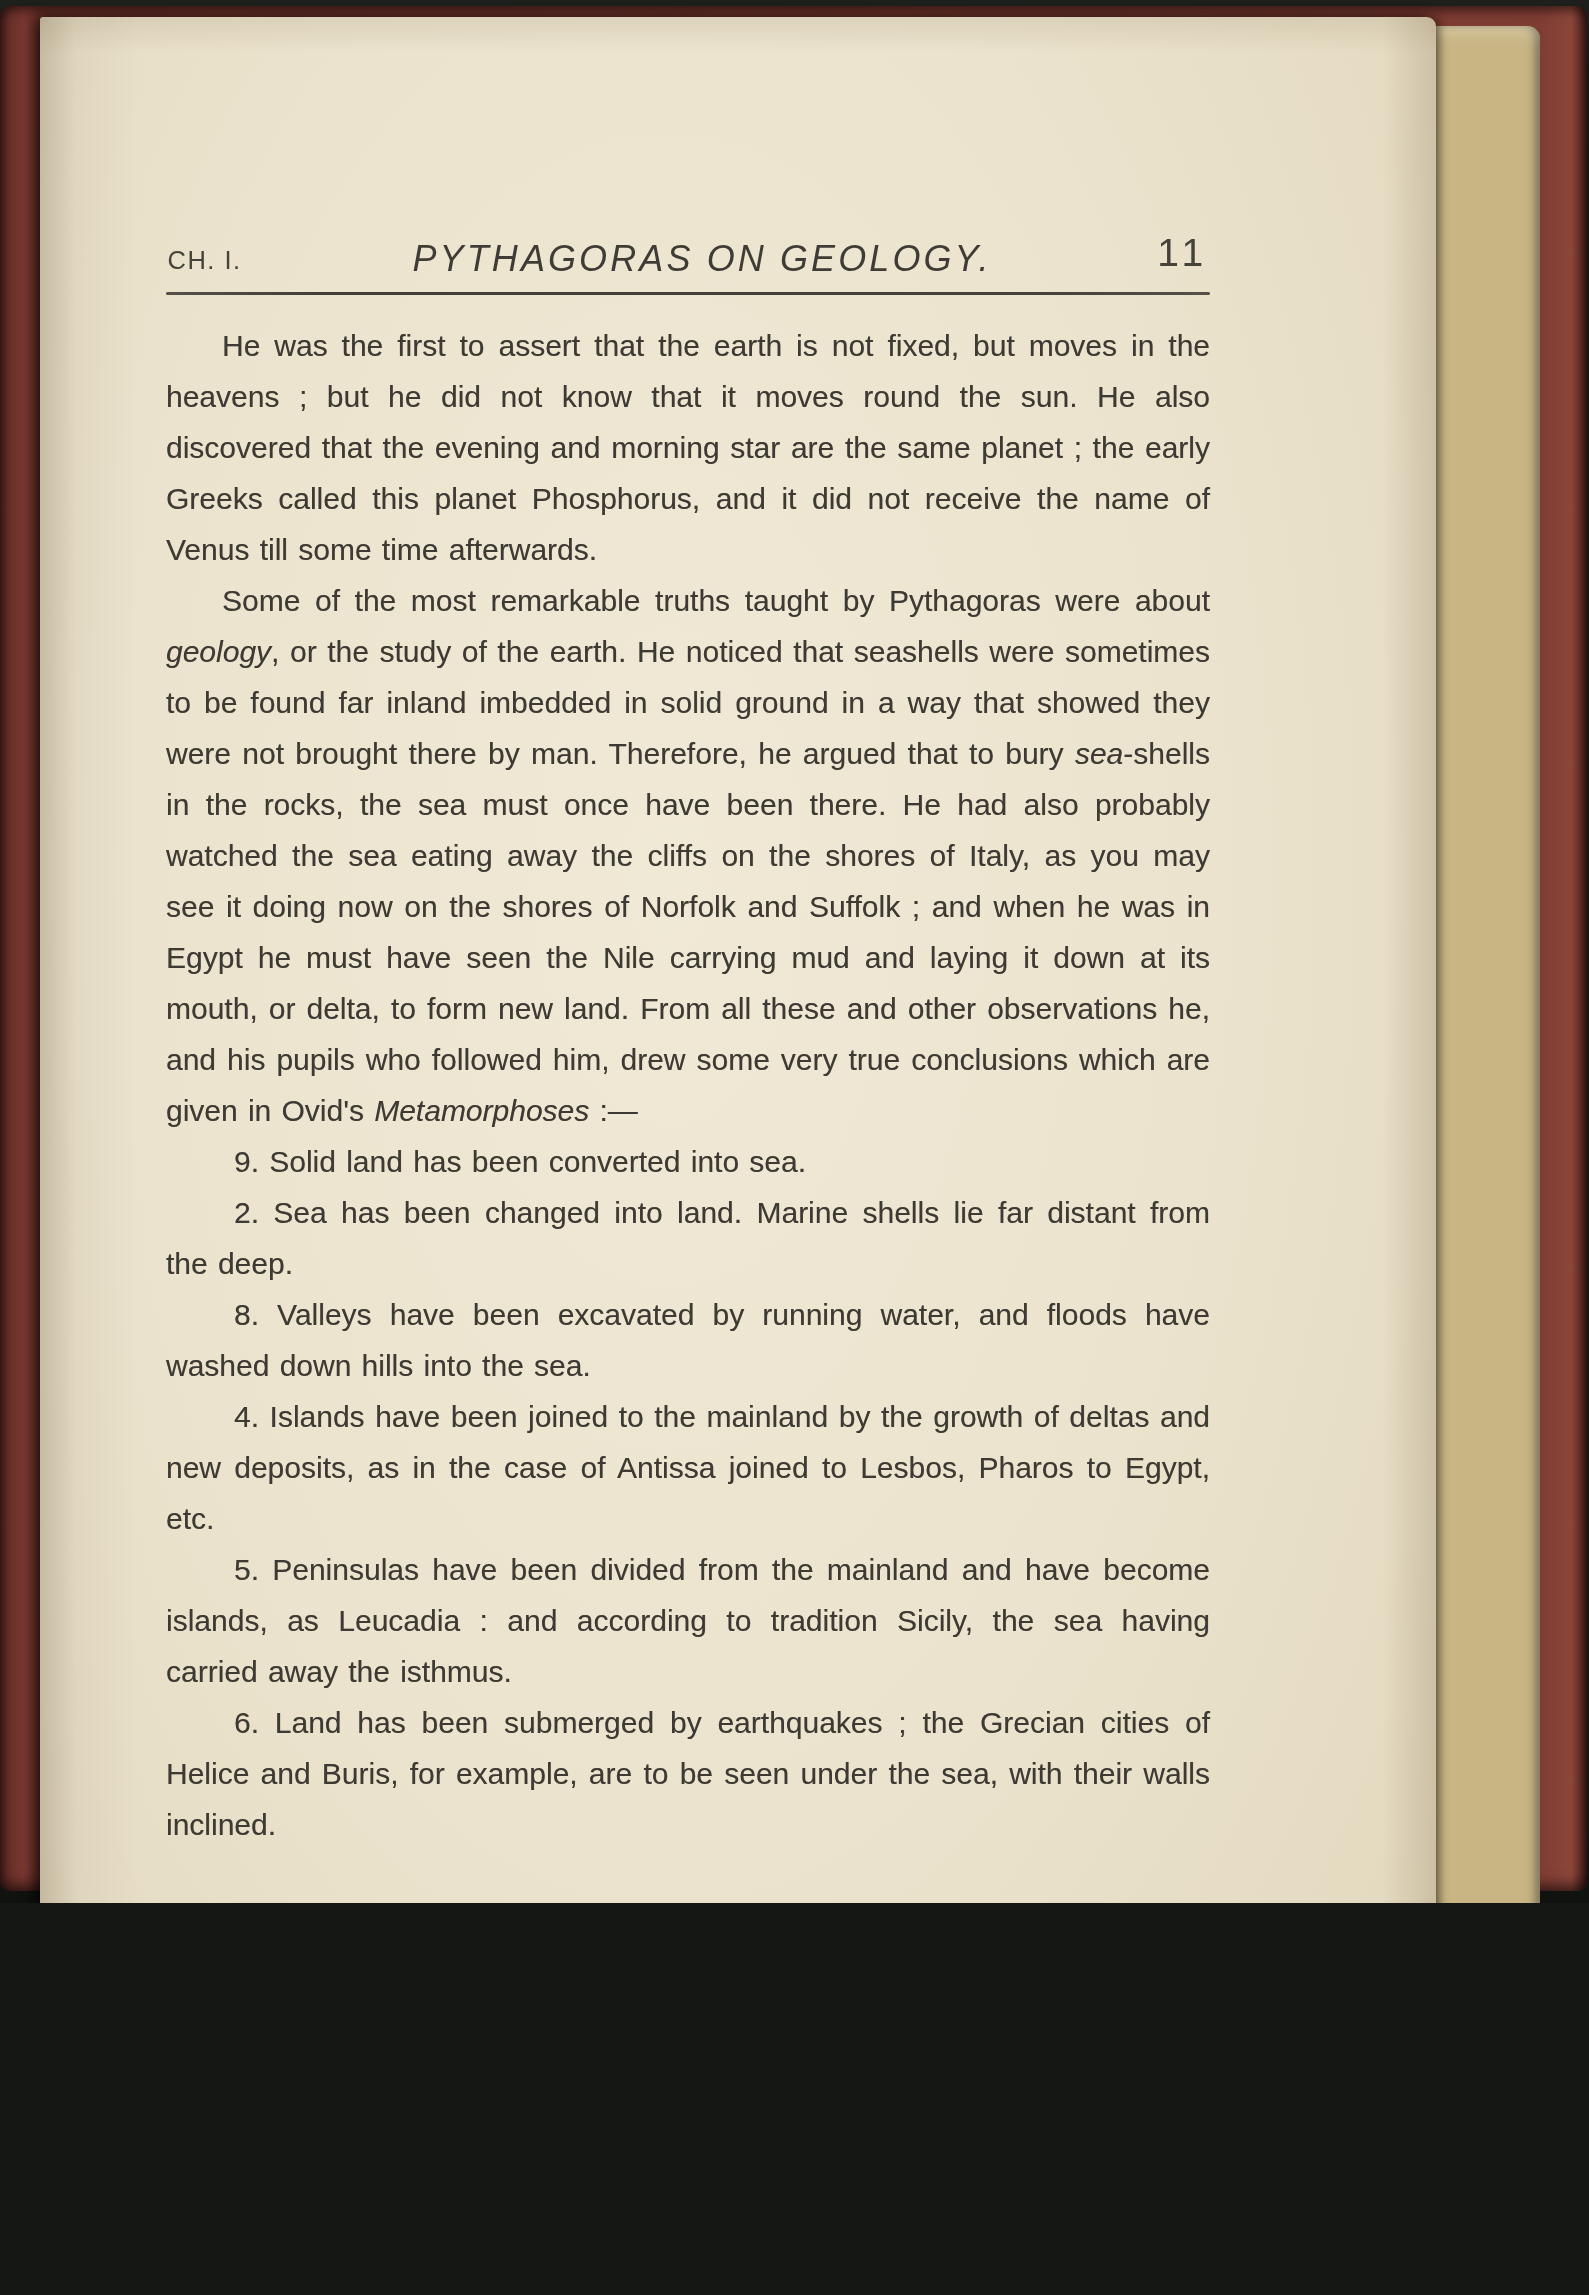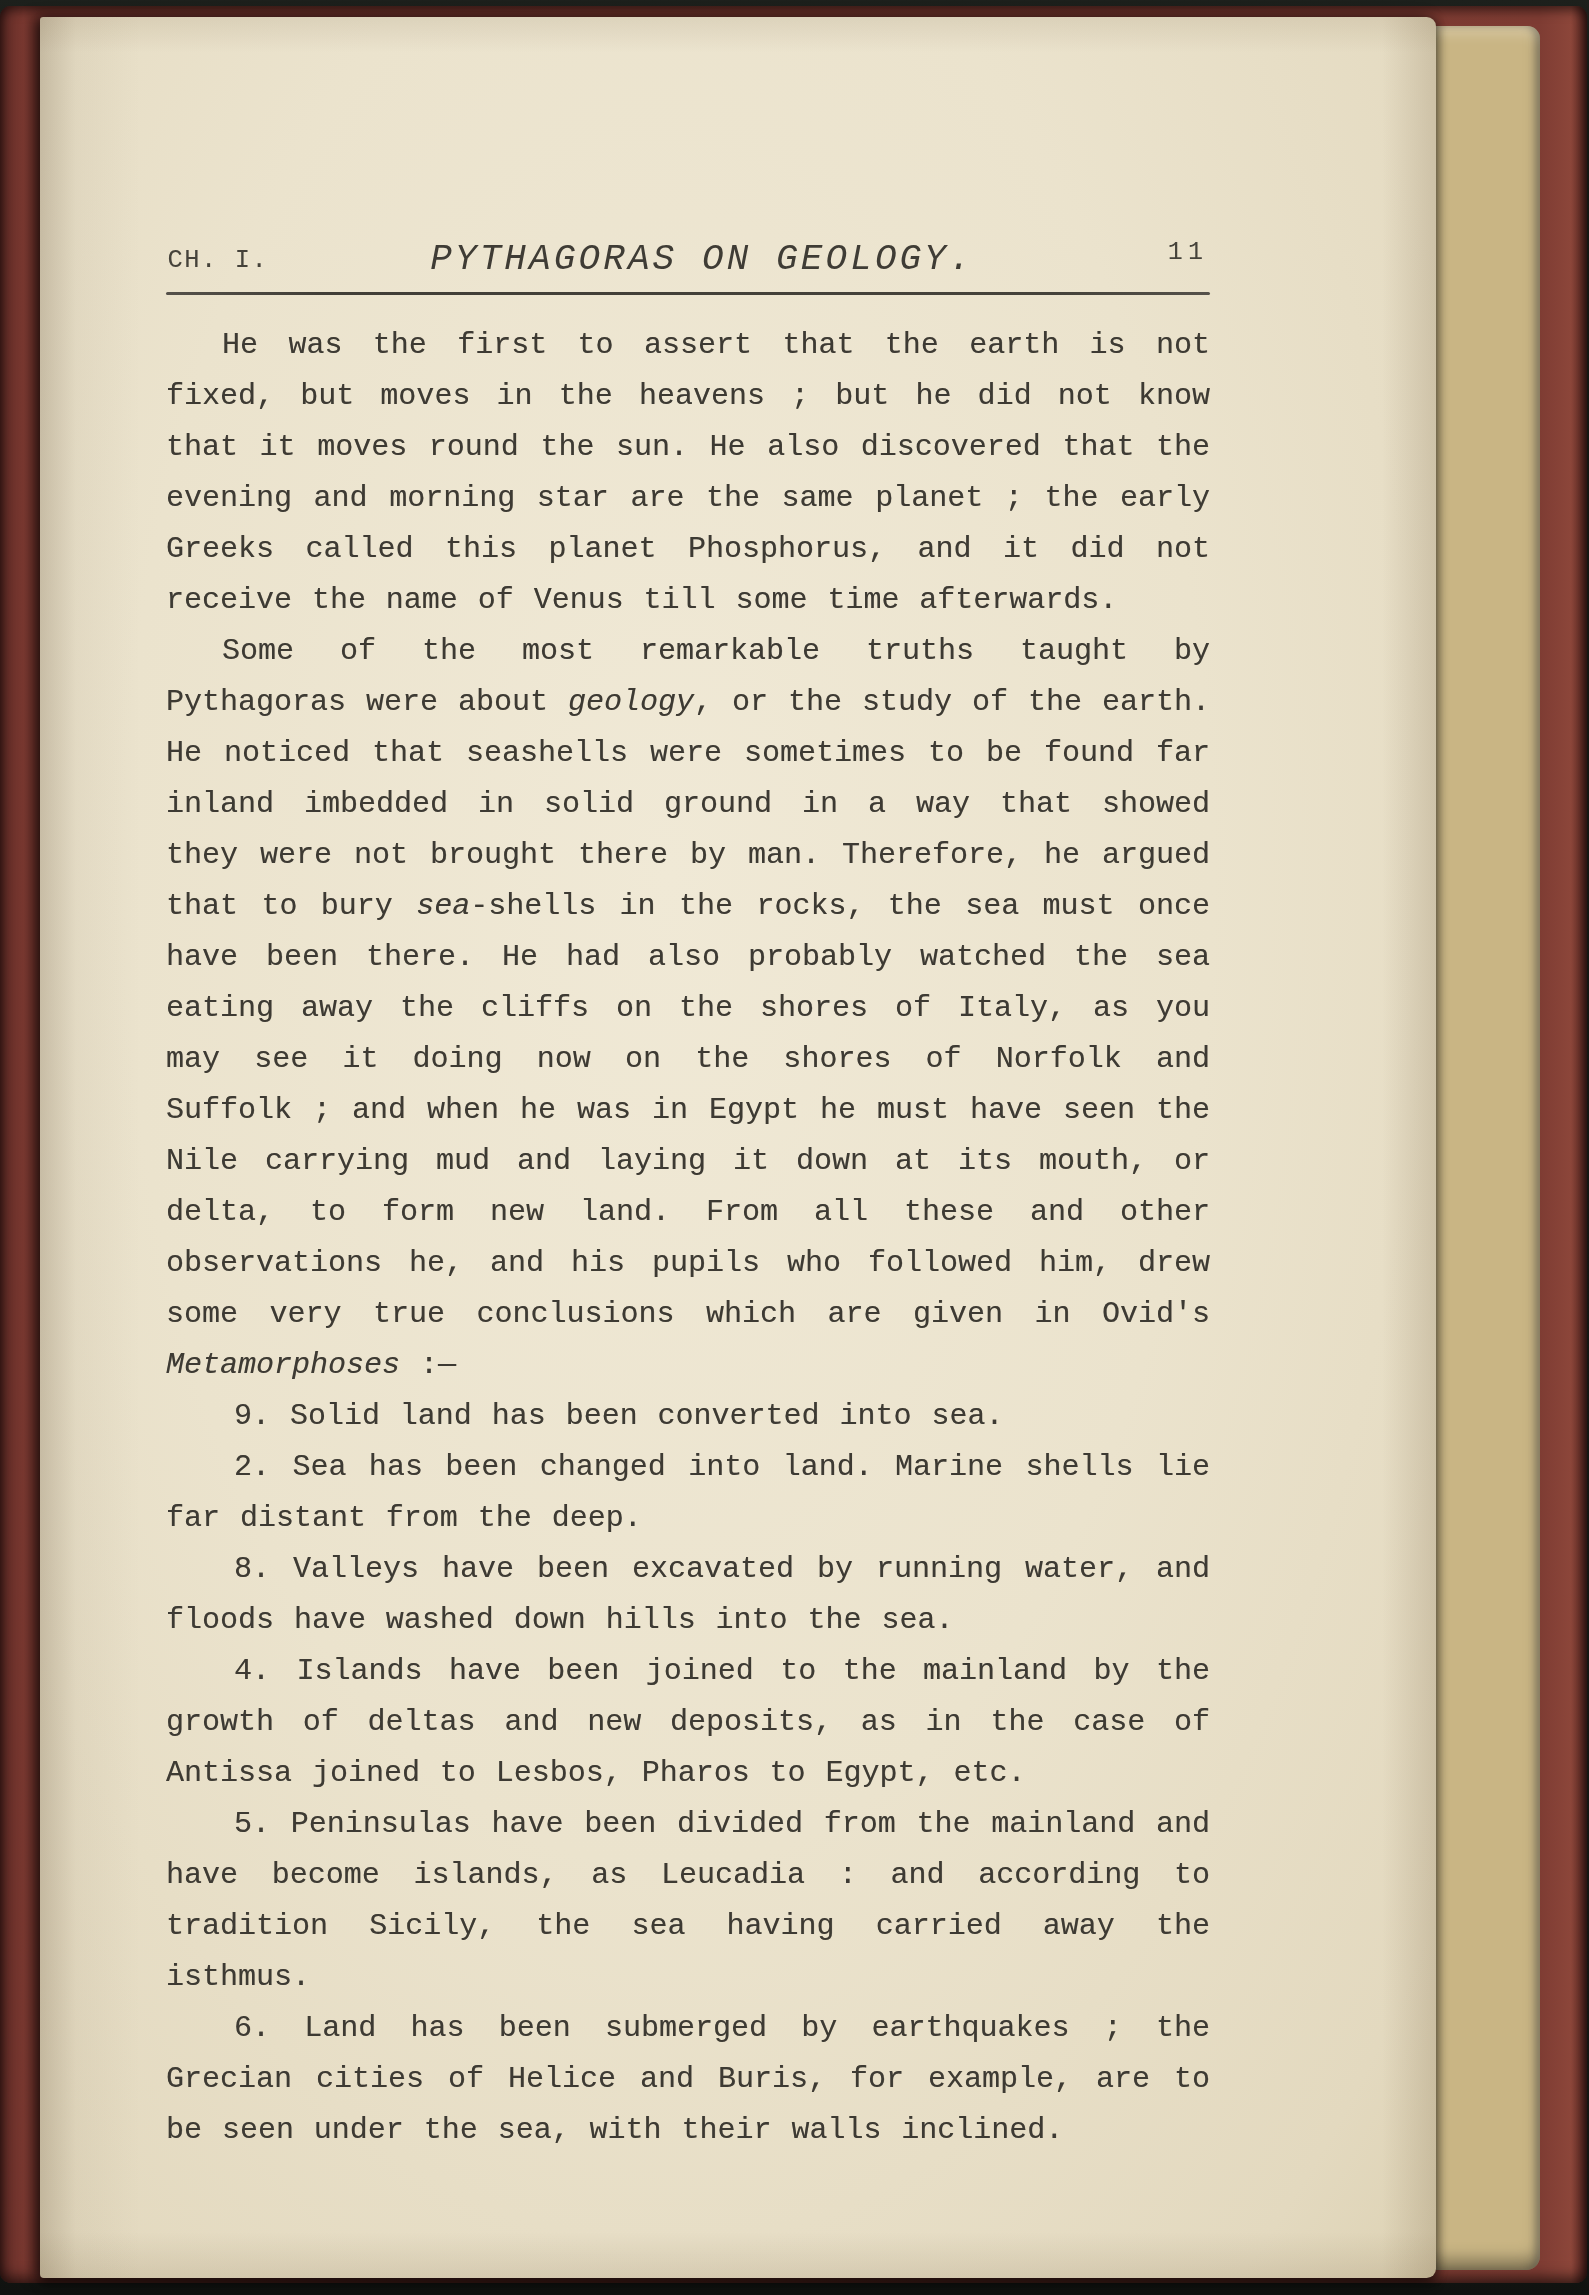--- a/index.html
+++ b/index.html
@@ -1,24 +1,24 @@
 <!DOCTYPE html>
 <html style="font-size:12.4px"><head>
 <meta charset="utf-8">
 <style>
   html, body {
     margin: 0; padding: 0;
     background: #151714;
   }
   .scene {
     position: relative;
-    width: 1590px; height: 2295px;
+    width: 1590px; height: 1903px;
     overflow: hidden;
     background: linear-gradient(180deg, #1d201c 0%, #151713 4%, #141612 96%, #101210 100%);
-    font-family: Liberation Mono, monospace;
+    font-family: Liberation Sans, sans-serif;
   }
   
   .cover {
     position: absolute;
     left: 0; right: 3.1px; top: 6.2px; bottom: 12.4px;
     background: linear-gradient(90deg, #5e2a25 0%, #7b3931 1.5%, #6d322b 2.6%, #7e3c33 97%, #8c463a 99%, #4f221e 100%);
     border-radius: 10.8px;
     box-shadow: inset 0 4.6px 10.8px rgba(0,0,0,0.5), inset 0 -6.2px 12.4px rgba(0,0,0,0.55);
   }
   
@@ -62,22 +62,22 @@
     font-size: 25.5px; letter-spacing: 1.5px;
     color: #45423a;
   }
   .title {
     position: absolute; left: 50%; transform: translateX(-50%); bottom: 0;
     font-style: italic;
     font-size: 36px; letter-spacing: 3.1px;
     color: #3f3c35; white-space: nowrap; margin-left: 14px;
   }
   .pagenum {
-    position: absolute; right: 1.5px; bottom: 13px;
-    font-size: 25px; letter-spacing: 5.4px;
+    position: absolute; right: 1.5px; bottom: 5px;
+    font-size: 39px; letter-spacing: 5.4px;
     color: #45423a;
   }
   .rule {
     margin-top: 12.4px;
     height: 3.1px;
     background: linear-gradient(90deg, #55514a, #413e37 15%, #45423a 85%, #55514a);
     border-radius: 1.5px;
   }
   .body { margin-top: 25px; }
   .para {

